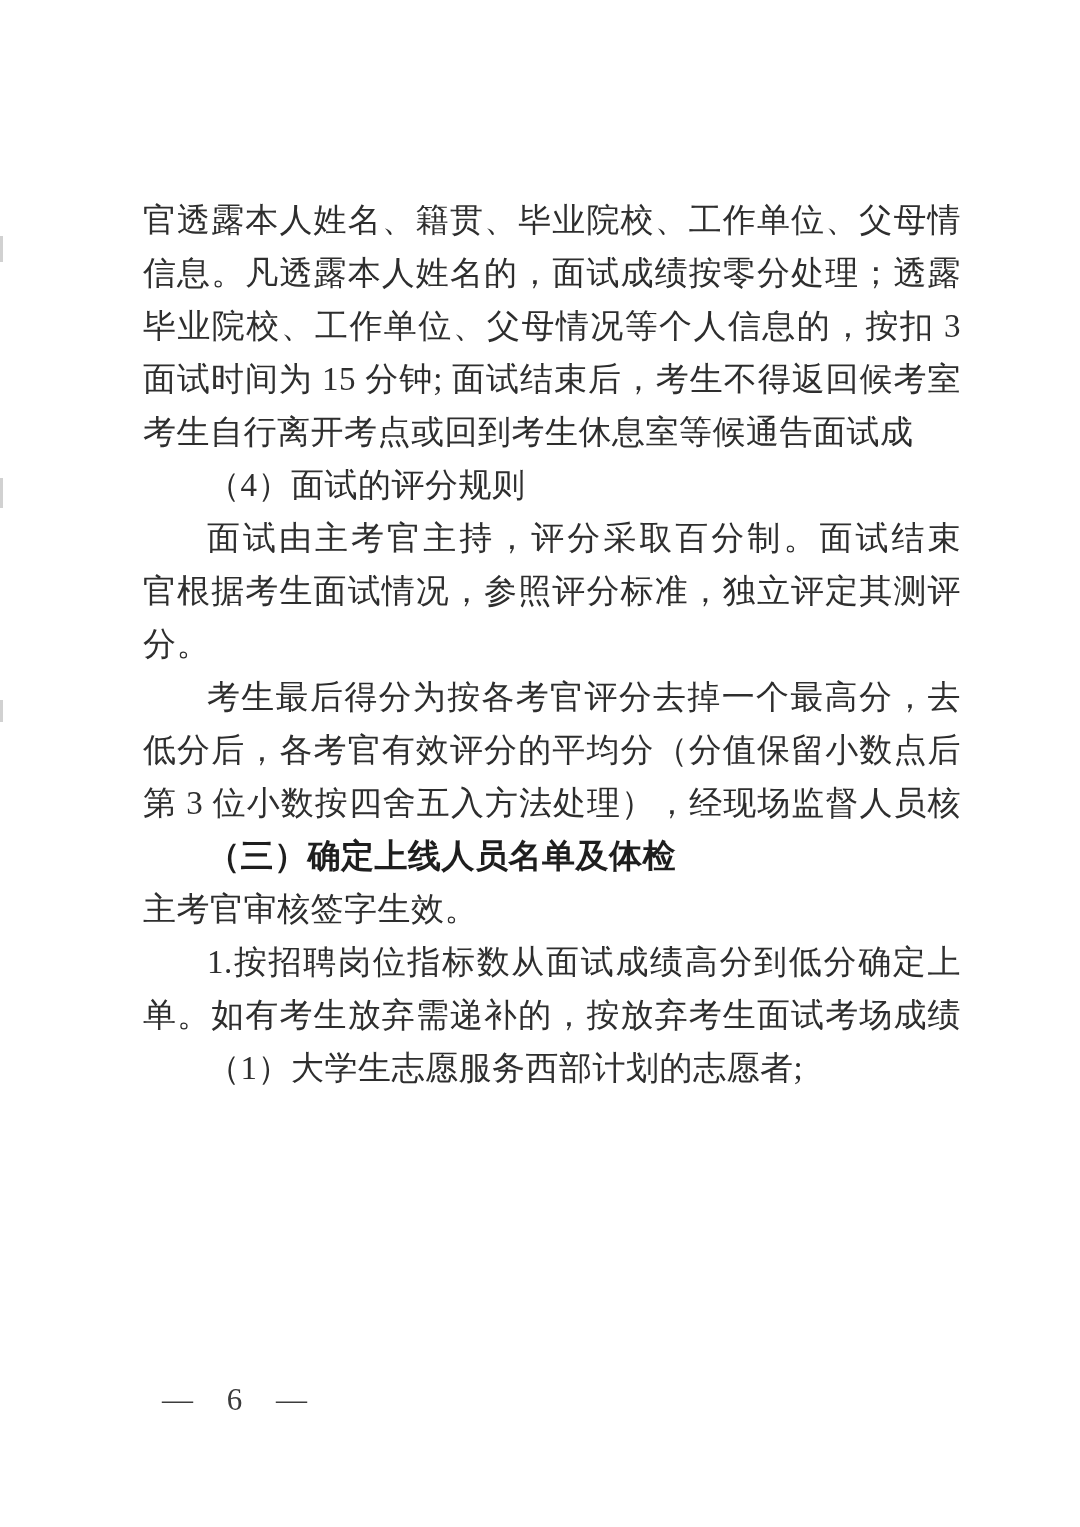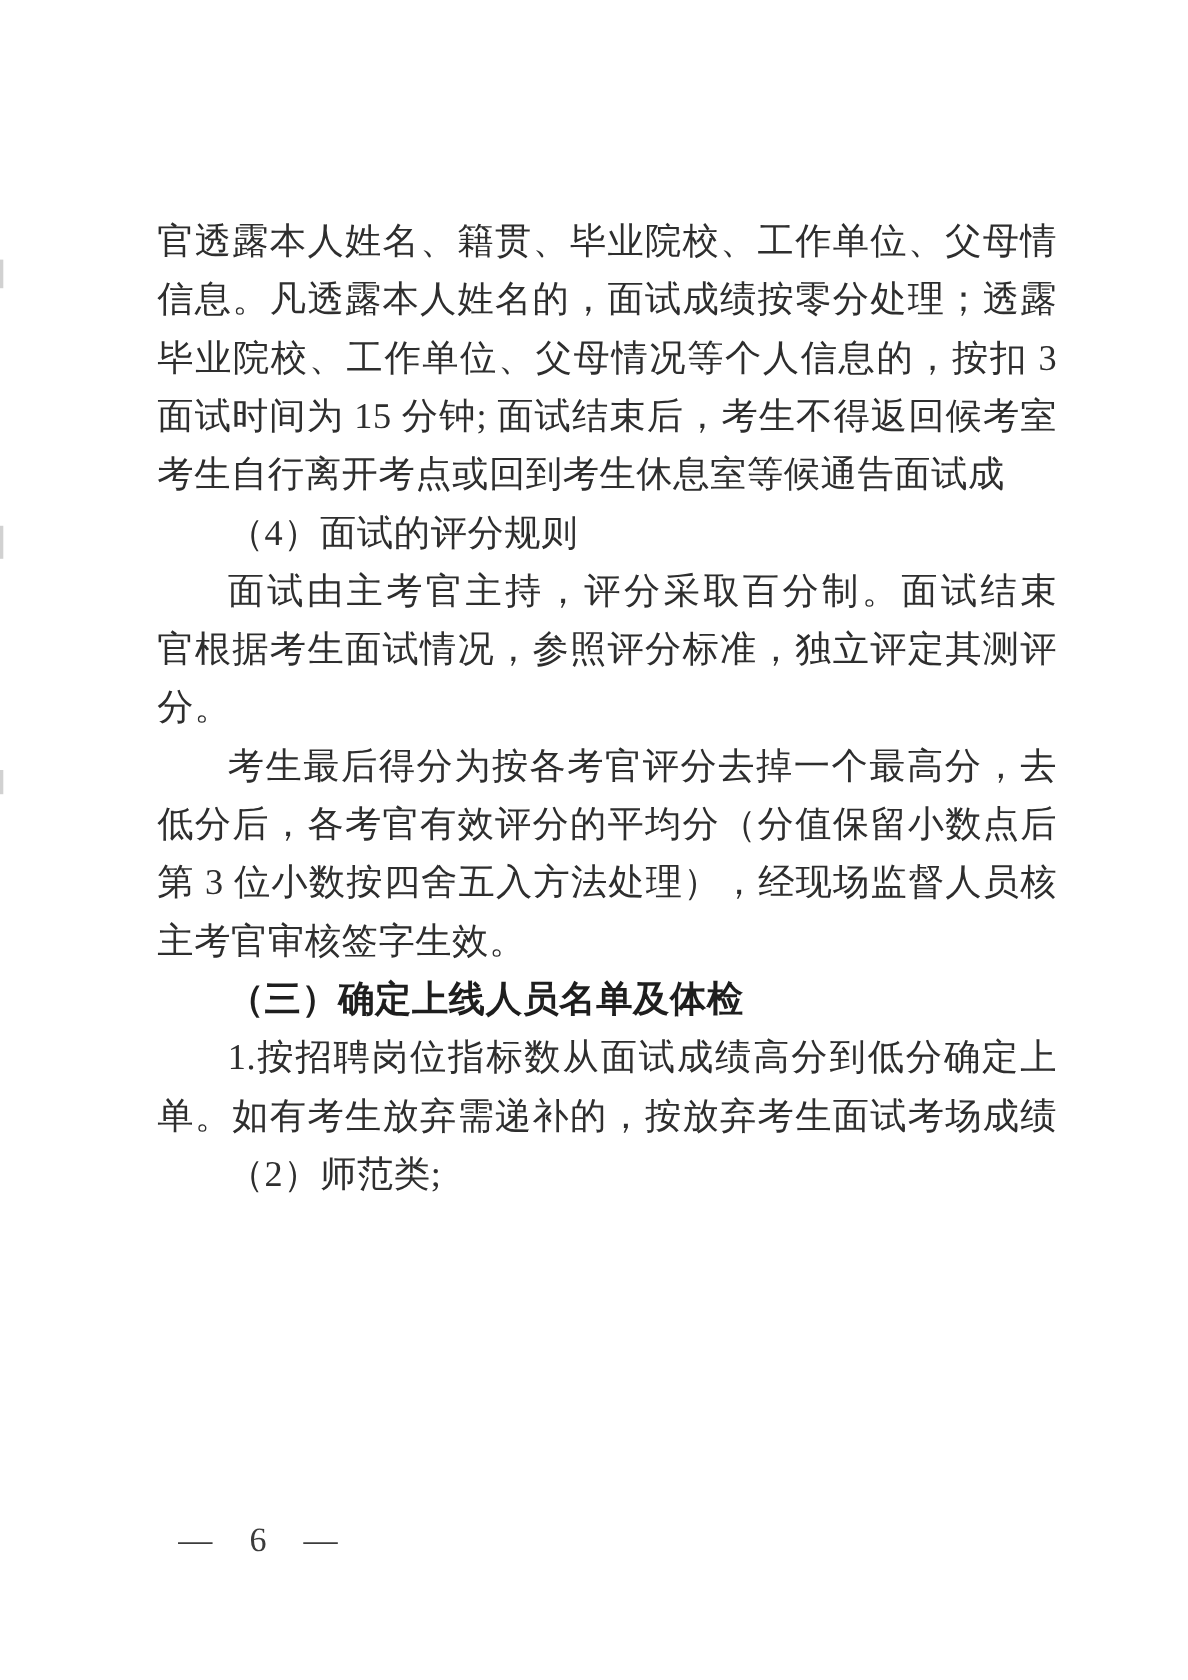--- a/index.html
+++ b/index.html
@@ -72,25 +72,25 @@
     <div class="line j">毕业院校、工作单位、父母情况等个人信息的，按扣 3 分处理），</div>
     <div class="line j">面试时间为 15 分钟; 面试结束后，考生不得返回候考室或备课室，</div>
     <div class="line">考生自行离开考点或回到考生休息室等候通告面试成绩。</div>
     <div class="line indent">（4）面试的评分规则</div>
     <div class="line indent j">面试由主考官主持，评分采取百分制。面试结束后，每位考</div>
     <div class="line j">官根据考生面试情况，参照评分标准，独立评定其测评要素的得</div>
     <div class="line">分。</div>
     <div class="line indent j">考生最后得分为按各考官评分去掉一个最高分，去掉一个最</div>
     <div class="line j">低分后，各考官有效评分的平均分（分值保留小数点后 2 位小数，</div>
     <div class="line j">第 3 位小数按四舍五入方法处理），经现场监督人员核算后，交</div>
+    <div class="line indent bold">（三）确定上线人员名单及体检</div>
     <div class="line">主考官审核签字生效。</div>
-    <div class="line indent bold">（三）确定上线人员名单及体检</div>
     <div class="line indent j">1.按招聘岗位指标数从面试成绩高分到低分确定上线人员名</div>
     <div class="line j">单。如有考生放弃需递补的，按放弃考生面试考场成绩排名依次</div>
-    <div class="line indent">（2）师范类;</div>
+    <div class="line indent">（1）大学生志愿服务西部计划的志愿者;</div>
   </div>
 
   <div class="footer">
     <span>— 6 —</span>
   </div>
 
   <div class="artifact a1"></div>
   <div class="artifact a2"></div>
   <div class="artifact a3"></div>
 

